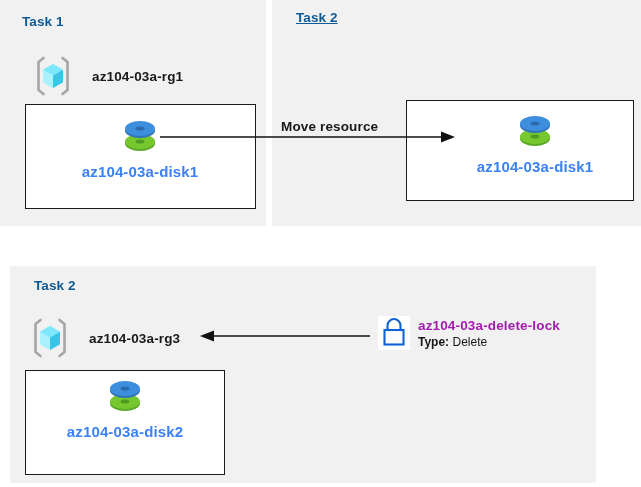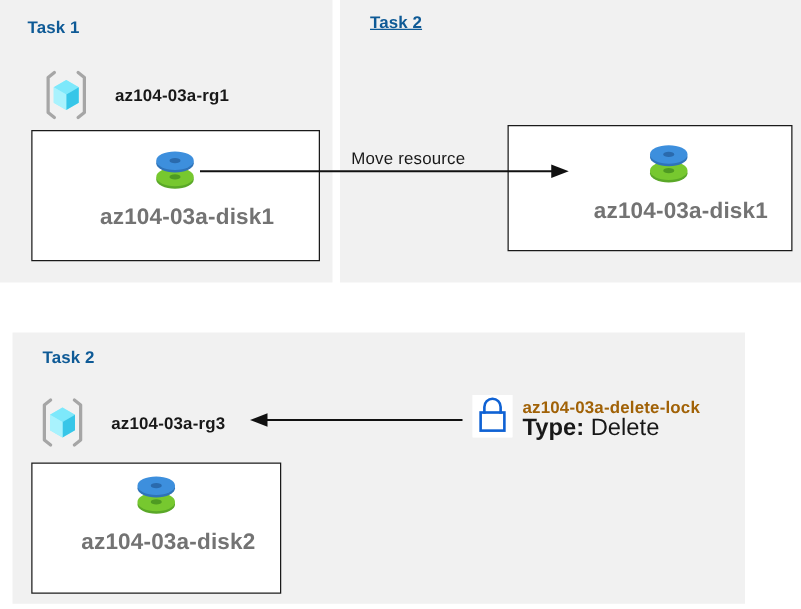--- a/index.html
+++ b/index.html
@@ -83,36 +83,36 @@
     text-align: center;
   }
   #disk-node-1 { left: 80px;  top: 115px; }
   #disk-node-2 { left: 475px; top: 110px; }
   #disk-node-3 { left: 65px;  top: 375px; }
 
   .disk-icon { width: 46px; height: 42px; display: block; margin: 0 auto; }
 
   .disk-label {
     margin-top: 6px;
-    font-size: 18px;
-    font-weight: bold;
-    color: #737373;
+    font-size: 15px;
+    font-weight: bold;
+    color: #3b82f6;
     letter-spacing: .15px;
     white-space: nowrap;
   }
 
   
   .arrow-svg { position: absolute; overflow: visible; }
   #arrow-move  { left: 160px; top: 125px; width: 295px; height: 26px; }
   #arrow-lock  { left: 200px; top: 326px; width: 170px; height: 22px; }
 
   .arrow-label {
     position: absolute;
     font-size: 13.5px;
-    font-weight: normal;
+    font-weight: bold;
     color: #181818;
     white-space: nowrap;
     letter-spacing: .15px;
   }
   #label-move { left: 281px; top: 119px; }
 
   
   #lock-node {
     position: absolute;
     left: 378px;
@@ -123,26 +123,26 @@
     white-space: nowrap;
   }
   .lock-icon {
     width: 32px; height: 34px; display: block; flex: none;
     background: #ffffff;
   }
   .lock-text { padding-top: 2px; }
   .lock-title {
     font-size: 13.5px;
     font-weight: bold;
-    color: #a16207;
+    color: #a21caf;
     letter-spacing: .15px;
     line-height: 16px;
   }
   .lock-type {
-    font-size: 19px;
+    font-size: 12px;
     color: #181818;
     line-height: 17px;
   }
   .lock-type b { font-weight: bold; }
   .lock-type .val { font-weight: normal; }
 </style>
 </head>
 <body>
 
 <div class="canvas">

